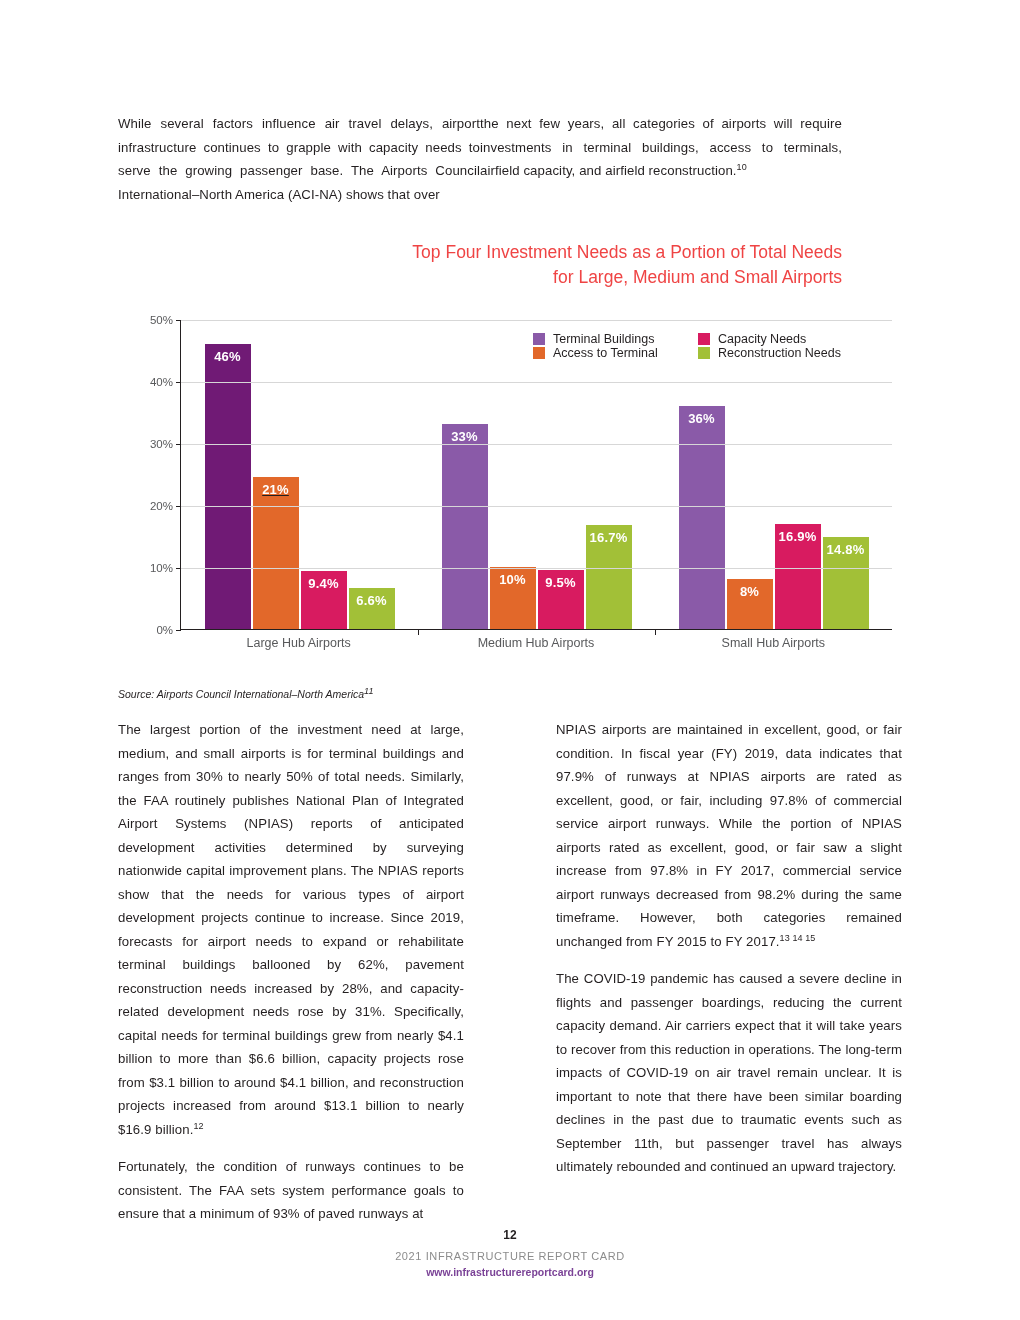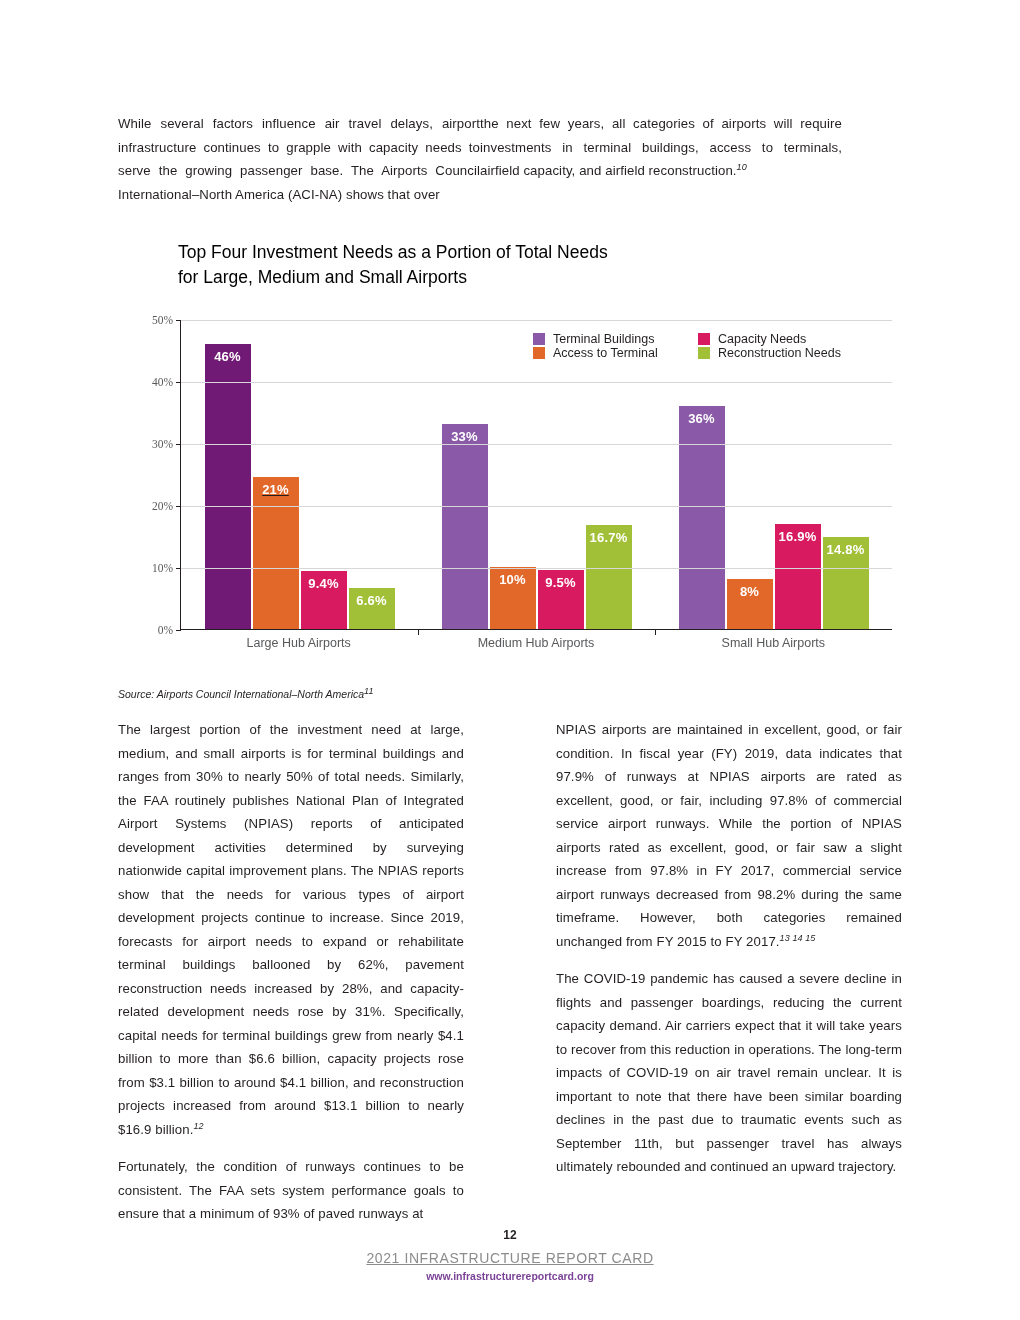--- a/index.html
+++ b/index.html
@@ -29,31 +29,31 @@
   .col { width: 362px; }
   .col p {
     margin: 0 0 14px 0;
     font-size: 13.2px;
     line-height: 23.5px;
     text-align: justify;
     color: #231f20;
     letter-spacing: 0.1px;
   }
   .col p:last-child { margin-bottom: 0; }
-  sup { font-size: 9px; vertical-align: super; line-height: 0; font-style: italic; }
+  sup { font-size: 9px; vertical-align: super; line-height: 0; }
 
   
   .chart-block {
     position: absolute;
     left: 118px; top: 240px;
     width: 784px;
   }
   .chart-title {
-    text-align: left;
-    color: #000000;
+    text-align: right;
+    color: #ef4444;
     font-size: 17.5px;
     line-height: 25px;
     font-weight: normal;
     margin: 0 0 12px 0;
     padding: 0 60px;
   }
   .chart-area {
     position: relative;
     width: 784px;
     height: 360px;
@@ -74,21 +74,20 @@
     background: #d7d7d7;
   }
   .ytick {
     position: absolute;
     right: 100%;
     margin-right: 8px;
     transform: translateY(-50%);
     font-size: 11.5px;
     color: #58595b;
     white-space: nowrap;
-    font-family: Liberation Serif, serif;
   }
   .ytickline {
     position: absolute;
     left: -5px; width: 5px; height: 1px;
     background: #231f20;
   }
 
   .groups {
     position: absolute;
     left: 0; top: 0; right: 0; bottom: 0;
@@ -187,25 +186,24 @@
     top: 1228px;
     text-align: center;
   }
   .pagenum {
     font-size: 12px;
     color: #231f20;
     font-weight: bold;
     margin-bottom: 8px;
   }
   .footer-line1 {
-    font-size: 14px;
+    font-size: 11px;
     color: #8c8c8c;
     letter-spacing: 0.6px;
     margin-bottom: 4px;
-    text-decoration: underline;
   }
   .footer-line2 {
     font-size: 10.5px;
     color: #7b4397;
     font-weight: bold;
   }
 </style>
 </head>
 <body>
 

